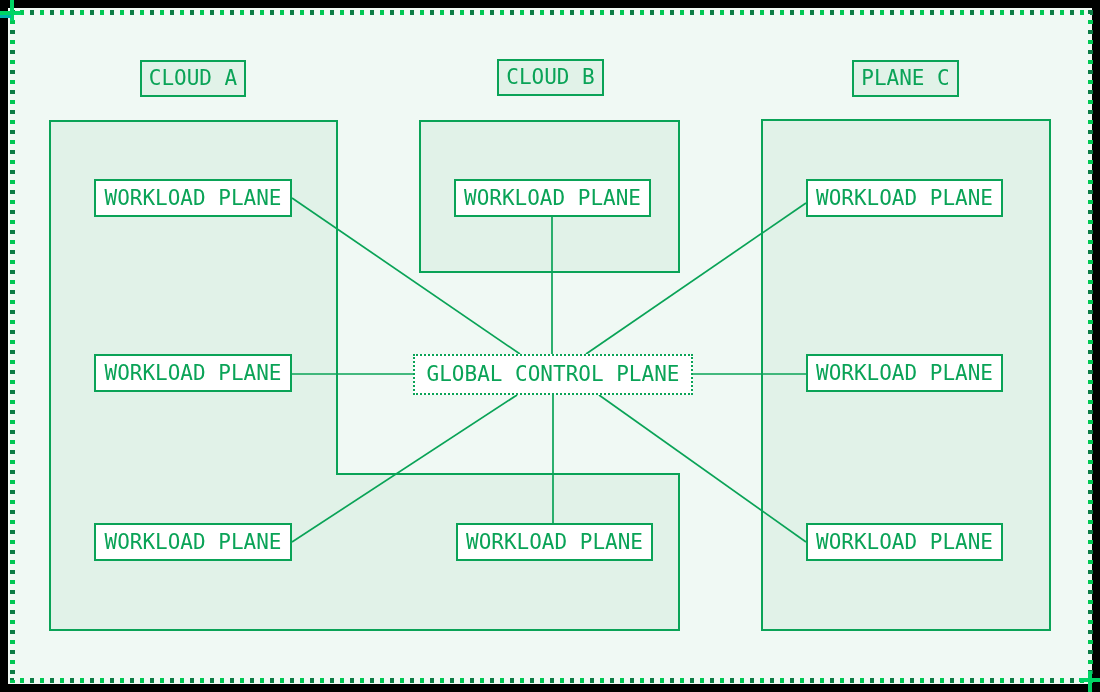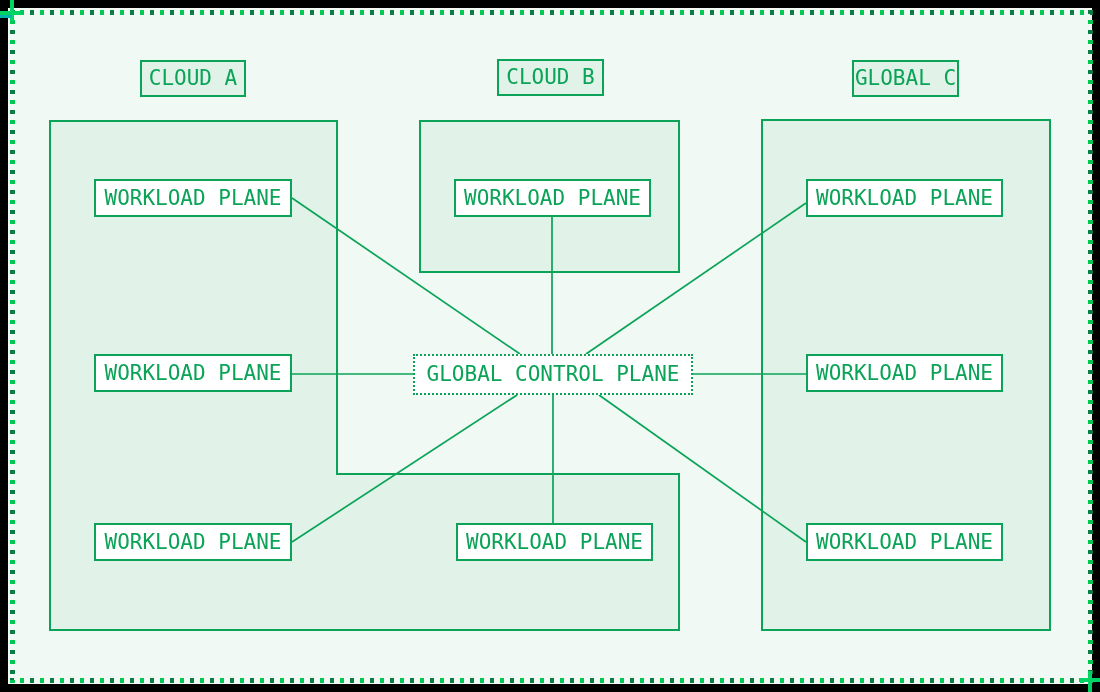--- a/index.html
+++ b/index.html
@@ -78,21 +78,21 @@
     <line class="wire" x1="292" y1="542" x2="517" y2="395"></line>
     <line class="wire" x1="552" y1="217" x2="552" y2="354"></line>
     <line class="wire" x1="553" y1="395" x2="553" y2="523"></line>
     <line class="wire" x1="586" y1="354" x2="806" y2="203"></line>
     <line class="wire" x1="693" y1="374" x2="806" y2="374"></line>
     <line class="wire" x1="599" y1="395" x2="806" y2="542"></line>
   </svg>
 
   <div class="node cloud-label" style="left:140px;top:60px;width:106px;">CLOUD A</div>
   <div class="node cloud-label" style="left:497px;top:59px;width:107px;">CLOUD B</div>
-  <div class="node cloud-label" style="left:852px;top:60px;width:107px;">GLOBAL C</div>
+  <div class="node cloud-label" style="left:852px;top:60px;width:107px;">PLANE C</div>
 
   <div class="node wp-box" style="left:94px;top:179px;width:198px;">WORKLOAD PLANE</div>
   <div class="node wp-box" style="left:94px;top:354px;width:198px;">WORKLOAD PLANE</div>
   <div class="node wp-box" style="left:94px;top:523px;width:198px;">WORKLOAD PLANE</div>
   <div class="node wp-box" style="left:454px;top:179px;width:197px;">WORKLOAD PLANE</div>
   <div class="node wp-box" style="left:456px;top:523px;width:197px;">WORKLOAD PLANE</div>
   <div class="node wp-box" style="left:806px;top:179px;width:197px;">WORKLOAD PLANE</div>
   <div class="node wp-box" style="left:806px;top:354px;width:197px;">WORKLOAD PLANE</div>
   <div class="node wp-box" style="left:806px;top:523px;width:197px;">WORKLOAD PLANE</div>
 

